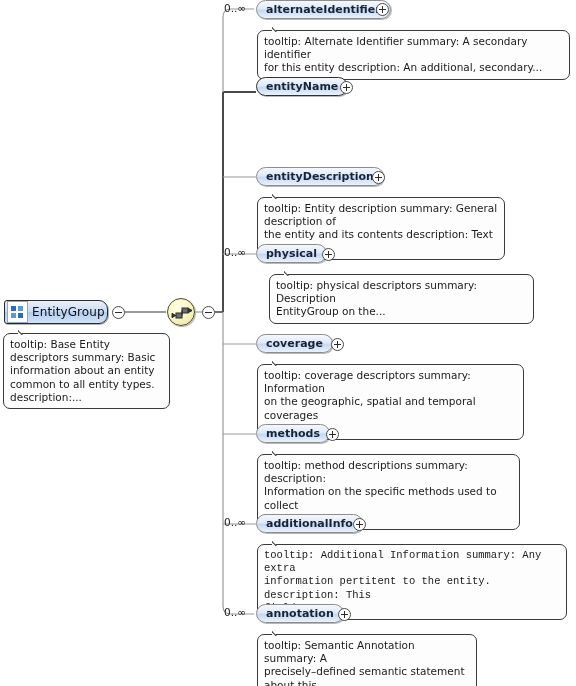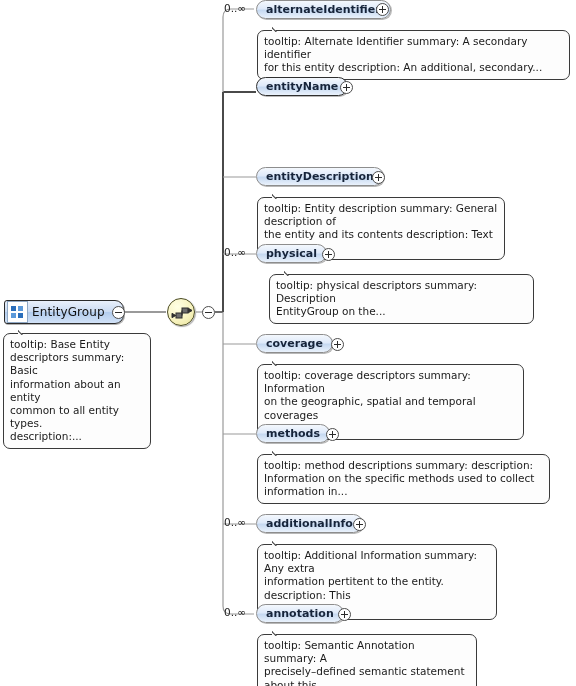--- a/index.html
+++ b/index.html
@@ -114,32 +114,32 @@
 
     <path d="M223,312 L223,606 Q223,614 231,614 L254,614" stroke="#9a9a9a" stroke-width="1.2" fill="none"></path>
 
     <line x1="223" y1="177" x2="256" y2="177" stroke="#9a9a9a" stroke-width="1.2"></line>
     <line x1="223" y1="254" x2="256" y2="254" stroke="#9a9a9a" stroke-width="1.2"></line>
     <line x1="223" y1="344" x2="256" y2="344" stroke="#9a9a9a" stroke-width="1.2"></line>
     <line x1="223" y1="434" x2="256" y2="434" stroke="#9a9a9a" stroke-width="1.2"></line>
     <line x1="223" y1="524" x2="256" y2="524" stroke="#9a9a9a" stroke-width="1.2"></line>
   </svg>
 
-  <div class="group-box" style="left:4px;top:300px;width:120px;">
+  <div class="group-box" style="left:4px;top:300px;width:104px;">
     <span class="group-icon">
       <i class="a"></i>
         <i class="b"></i>
         <i class="c"></i>
         <i class="d"></i>
     </span>
     <span class="group-label">EntityGroup</span>
   </div>
   <div class="toggle" style="left:112px;top:306px;"></div>
 
-  <div class="tip" style="left:3px;top:333px;width:148px;">
+  <div class="tip" style="left:3px;top:333px;width:167px;">
     <span class="beak"></span>
     <span>tooltip: Base Entity</span>
     <span>descriptors summary: Basic</span>
     <span>information about an entity</span>
     <span>common to all entity types.</span>
     <span>description:...</span>
   </div>
 
   <div class="seq" style="left:167px;top:298px;">
     <svg width="28" height="28" viewBox="0 0 28 28">
@@ -205,33 +205,33 @@
     <span>tooltip: coverage descriptors summary: Information</span>
     <span>on the geographic, spatial and temporal coverages</span>
     <span>used in this...</span>
   </div>
 
   <div class="occ" style="left:224px;top:429px;"></div>
   <div class="pill optional" style="left:256px;top:424px;justify-content:flex-end;">
     <span>methods</span>
   </div>
   <div class="toggle plus" style="left:326px;top:428px;"></div>
-  <div class="tip" style="left:257px;top:454px;width:293px;">
+  <div class="tip" style="left:257px;top:454px;width:263px;">
     <span class="beak"></span>
     <span>tooltip: method descriptions summary: description:</span>
     <span>Information on the specific methods used to collect</span>
     <span>information in...</span>
   </div>
 
   <div class="occ" style="left:224px;top:516px;">0..∞</div>
   <div class="pill optional" style="left:256px;top:514px;">
     <span>additionalInfo</span>
   </div>
   <div class="toggle plus" style="left:353px;top:518px;"></div>
-  <div class="tip" style="left:257px;top:544px;width:240px;">
+  <div class="tip" style="left:257px;top:544px;width:310px;font-family:Liberation Mono, monospace;">
     <span class="beak"></span>
     <span>tooltip: Additional Information summary: Any extra</span>
     <span>information pertitent to the entity. description: This</span>
     <span>field...</span>
   </div>
 
   <div class="occ" style="left:224px;top:606px;">0..∞</div>
   <div class="pill optional" style="left:256px;top:604px;">
     <span>annotation</span>
   </div>

